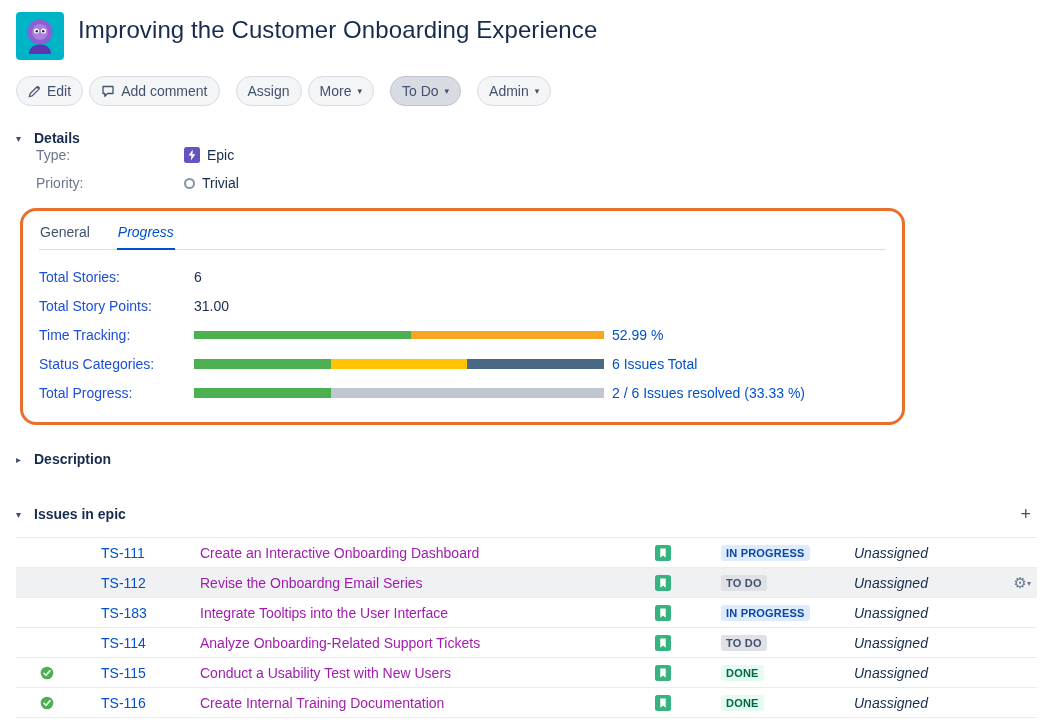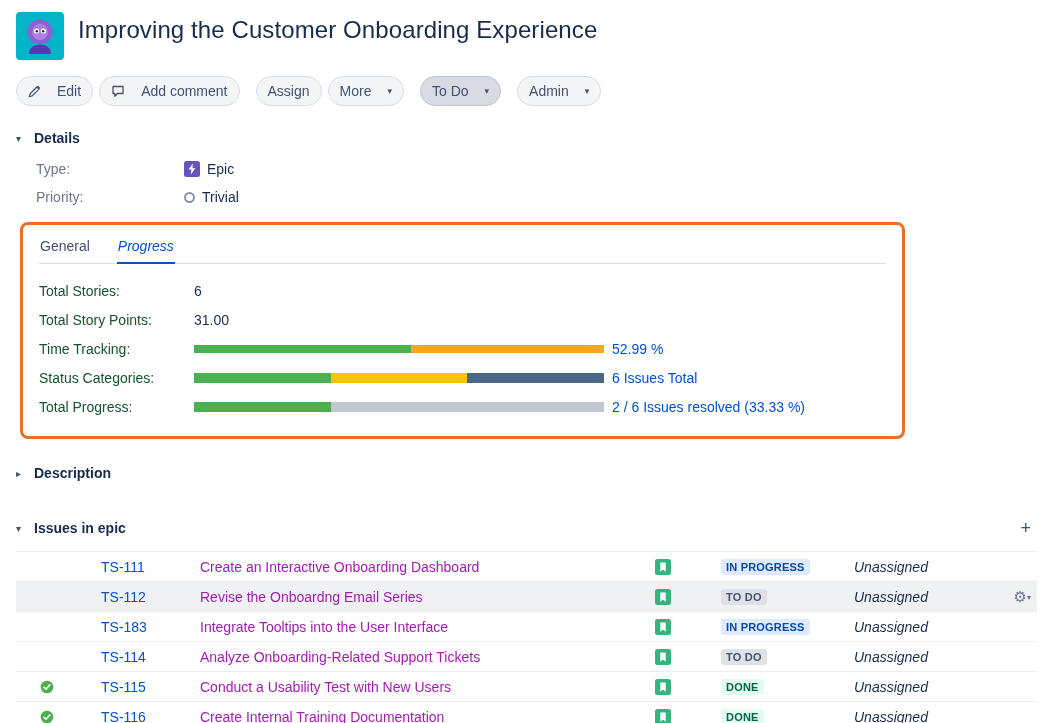--- a/index.html
+++ b/index.html
@@ -10,54 +10,54 @@
   
   .header { display: flex; gap: 14px; align-items: flex-start; }
   .avatar { width: 48px; height: 48px; flex: 0 0 48px; }
   .breadcrumb { font-size: 12.5px; margin-top: 3px; }
   .breadcrumb a { color: var(--link); text-decoration: none; cursor: pointer; }
   .breadcrumb .sep { color: #6b778c; padding: 0 3px; }
   h1 { font-size: 24px; font-weight: 500; color: #172b4d; margin-top: 4px; letter-spacing: .1px; }
 
   
   .toolbar { display: flex; gap: 6px; margin-top: 16px; align-items: center; }
-  .btn { display: inline-flex; align-items: center; gap: 16px; height: 30px; padding: 0 11px;
+  .btn { display: inline-flex; align-items: center; gap: 6px; height: 30px; padding: 0 11px;
          background: #f4f5f7; border: 1px solid #d8dce3; border-radius: 15px;
          font-size: 14px; color: #42526e; cursor: pointer; white-space: nowrap; }
   .btn.selected { background: #d8dbe2; border-color: #bfc4cd; }
   .btn .caret { font-size: 9px; color: #42526e; }
   .group-gap { margin-left: 10px; }
   .btn svg { display: block; }
 
   
   .section-header { display: flex; align-items: center; gap: 8px; font-weight: 700; font-size: 14px; color: #172b4d; cursor: pointer; }
   .section-header .chev { font-size: 10px; color: #42526e; width: 10px; }
   .details-header { margin-top: 24px; }
   .description-header { margin-top: 26px; }
   .issues-header-wrap { margin-top: 36px; display: flex; align-items: center; justify-content: space-between; }
   .add-btn { color: #42526e; font-size: 18px; line-height: 1; cursor: pointer; padding: 2px 6px; }
 
   
-  .details-grid { display: grid; grid-template-columns: 505px 1fr; padding-left: 20px; margin-top: 14px; }
+  .details-grid { display: grid; grid-template-columns: 505px 1fr; padding-left: 20px; }
   .field-col { display: flex; flex-direction: column; gap: 10px; }
   .field-row { display: flex; align-items: center; min-height: 18px; }
   .field-label { width: 148px; color: #6b778c; flex: 0 0 148px; }
   .field-value { display: flex; align-items: center; gap: 7px; color: #172b4d; }
   .type-icon { width: 16px; height: 16px; display: inline-flex; }
   .priority-icon { width: 11px; height: 11px; border: 2px solid #8993a4; border-radius: 50%; display: inline-block; }
 
   
-  .highlight-box { border: 3px solid var(--highlight_border); border-radius: 8px;
+  .highlight-box { border: 3px solid var(--highlight_border); border-radius: 16px;
                    margin-top: 16px; margin-left: 4px; width: 885px; padding: 6px 16px 20px; }
   .tabs { display: flex; gap: 26px; border-bottom: 1px solid #d8dce3; }
   .tab { padding: 7px 1px 8px; color: #42526e; cursor: pointer; }
   .tab.active { color: var(--link); font-weight: 500; border-bottom: 2px solid var(--link); margin-bottom: -1px; font-style: italic; }
   .panel-row { display: flex; align-items: center; min-height: 18px; margin-top: 11px; }
   .panel-row.first { margin-top: 18px; }
-  .panel-label { flex: 0 0 155px; color: #14532d; }
+  .panel-label { flex: 0 0 155px; color: #1d4ed8; }
   .panel-value { color: #172b4d; }
   .bar { width: 410px; height: 10px; display: flex; overflow: hidden; background: transparent; }
   .bar.thin { height: 8px; }
   .bar .seg { height: 100%; }
   .bar-link { margin-left: 8px; color: var(--link); white-space: nowrap; cursor: pointer; }
 
   
   .issues-table { margin-top: 12px; border-top: 1px solid #ebecf0; }
   .issue-row { display: flex; align-items: center; height: 30px; border-bottom: 1px solid #ebecf0; padding-left: 24px; gap: 41px; }
   .issue-row.highlighted { background: #f0f1f3; }

